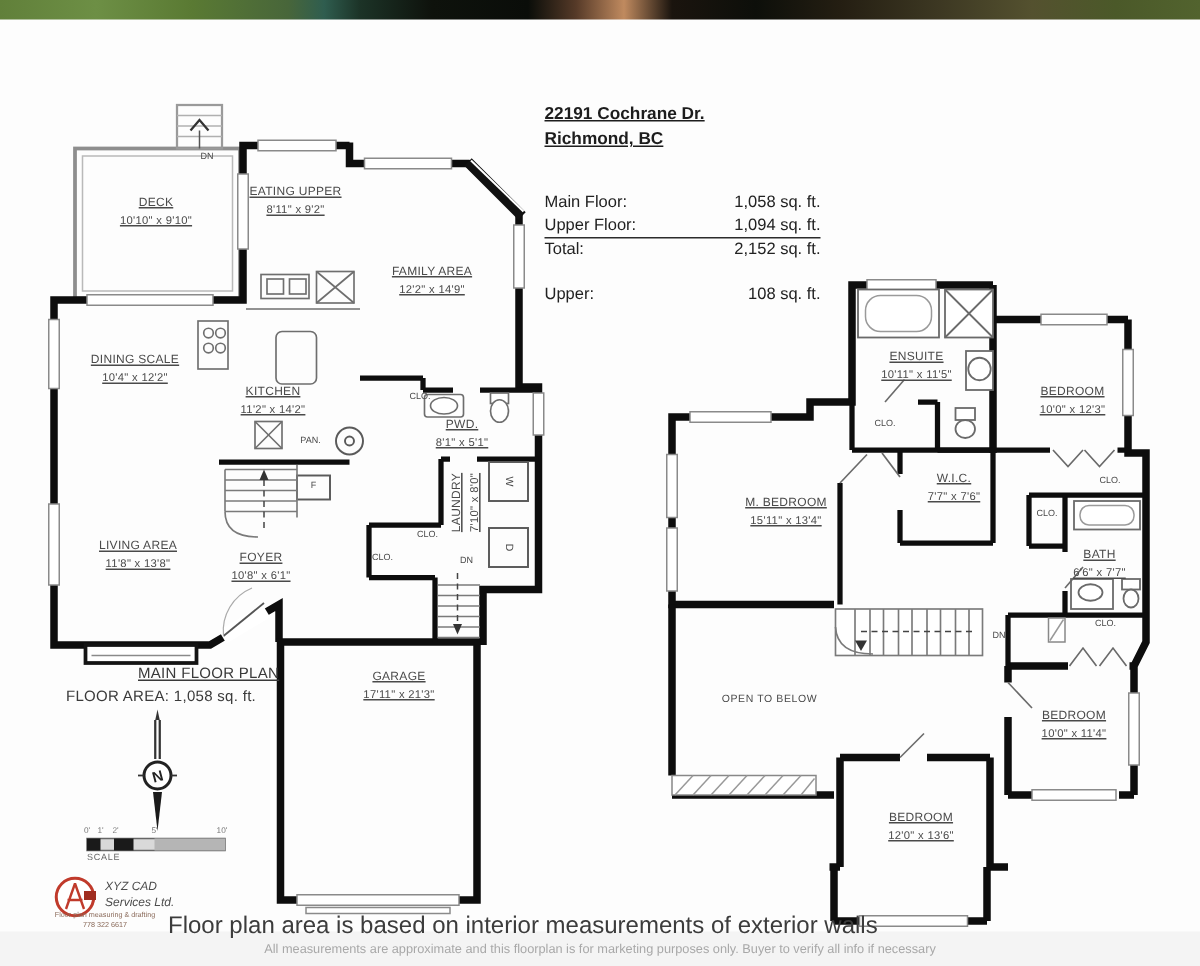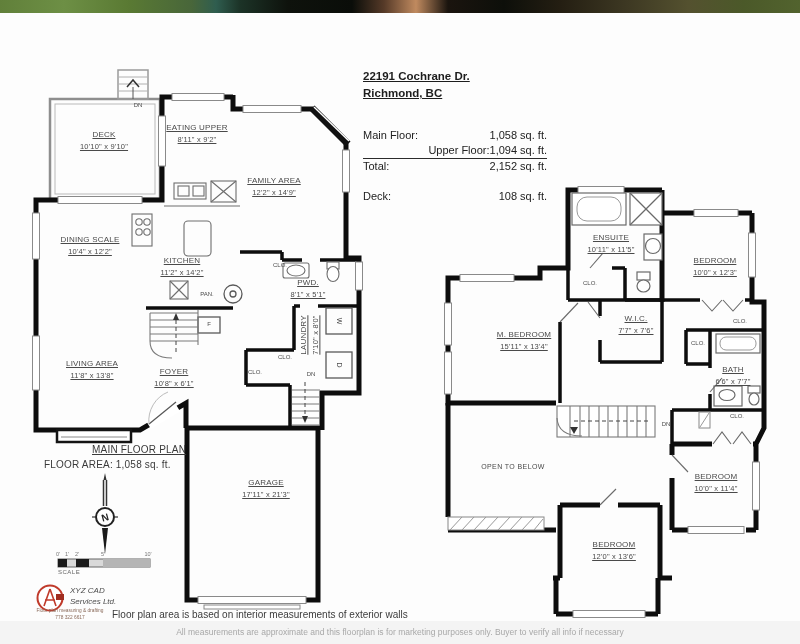--- a/index.html
+++ b/index.html
@@ -10,21 +10,21 @@
       #2f5d4f 27%,#1c3327 30%,#0e120c 36%,#0a0d09 44%,#563a28 48%,#c08a5f 52%,
       #1a140e 56%,#0d0f0a 63%,#241e12 70%,#3c3722 78%,#54512f 86%,#4b5929 93%,#52632e 100%);}
   .bottom-band{position:absolute;left:0;top:621px;width:800px;height:23px;background:#f4f4f4;}
   svg.plan{position:absolute;left:0;top:0;}
   
   .addr{position:absolute;left:363px;top:68px;font-size:11.5px;font-weight:bold;
         color:#1d1d1d;line-height:1.5;}
   .addr div{text-decoration:underline;}
   .areas{position:absolute;left:363px;top:118px;width:184px;font-size:11px;color:#222;margin-top:10px;}
   .arow{display:flex;justify-content:space-between;line-height:1.36;}
-  .arow.rule{border-bottom:1.5px solid #2b2b2b;justify-content:flex-end;}
+  .arow.rule{border-bottom:1.5px solid #2b2b2b;}
   .extra{margin-top:15px;}
   
   .room{position:absolute;text-align:center;color:#4a4a4a;font-size:8px;line-height:1.5;
         letter-spacing:.2px;white-space:nowrap;transform:translateX(-50%);}
   .room .rn,.room .rd{text-decoration:underline;}
   .room .rd{font-size:7.5px;}
   .room.vert{transform:translate(-50%,-50%) rotate(-90deg);}
   .room.plain .rn{text-decoration:none;font-size:7px;letter-spacing:.4px;}
   .ann{position:absolute;font-size:6px;color:#4a4a4a;white-space:nowrap;
        transform:translateX(-50%);}
@@ -33,21 +33,21 @@
               letter-spacing:.2px;white-space:nowrap;}
   .plan-title .pt-name{text-decoration:underline;padding-left:48px;}
   .tick{position:absolute;font-size:5.5px;color:#777;transform:translateX(-50%);}
   .scale-caption{position:absolute;left:58px;top:569px;font-size:6px;color:#666;
                  letter-spacing:.5px;}
   
   .logo-text{position:absolute;left:70px;top:586px;font-size:8px;font-style:italic;
              color:#4c4c4c;line-height:1.35;}
   .logo-sub{position:absolute;left:30px;top:607px;width:80px;text-align:center;
             font-size:4.8px;color:#8a6a5a;line-height:1.5;}
-  .foot-note{position:absolute;left:112px;top:609px;font-size:10px;color:#3c3c3c;}
+  .foot-note{position:absolute;left:112px;top:609px;font-size:16px;color:#3c3c3c;}
   .disclaimer{position:absolute;left:0;top:627px;width:800px;text-align:center;
               font-size:8.5px;color:#a8a8a8;}
 </style>
 </head>
 <body>
 
 <div class="page">
   <div class="photo-strip"></div>
   <div class="bottom-band"></div>
 
@@ -306,35 +306,35 @@
     <div class="arow rule">
       <span>Upper Floor:</span>
       <span>1,094 sq. ft.</span>
     </div>
     <div class="arow">
       <span>Total:</span>
       <span>2,152 sq. ft.</span>
     </div>
     <div class="extra">
       <div class="arow">
-        <span>Deck:</span>
+        <span>Upper:</span>
         <span>108 sq. ft.</span>
       </div>
     </div>
   </div>
 
   <div class="room" style="left:104px;top:129px">
     <div class="rn">DECK</div>
     <div class="rd">10'10" x 9'10"</div>
   </div>
   <div class="room" style="left:197px;top:122px">
     <div class="rn">EATING UPPER</div>
     <div class="rd">8'11" x 9'2"</div>
   </div>
-  <div class="room" style="left:274px;top:175px">
+  <div class="room" style="left:288px;top:175px">
     <div class="rn">FAMILY AREA</div>
     <div class="rd">12'2" x 14'9"</div>
   </div>
   <div class="room" style="left:90px;top:234px">
     <div class="rn">DINING SCALE</div>
     <div class="rd">10'4" x 12'2"</div>
   </div>
   <div class="room" style="left:182px;top:255px">
     <div class="rn">KITCHEN</div>
     <div class="rd">11'2" x 14'2"</div>
@@ -348,21 +348,21 @@
     <div class="rd">7'10" x 8'0"</div>
   </div>
   <div class="room" style="left:92px;top:358px">
     <div class="rn">LIVING AREA</div>
     <div class="rd">11'8" x 13'8"</div>
   </div>
   <div class="room" style="left:174px;top:366px">
     <div class="rn">FOYER</div>
     <div class="rd">10'8" x 6'1"</div>
   </div>
-  <div class="room" style="left:266px;top:477px">
+  <div class="room" style="left:266px;top:445px">
     <div class="rn">GARAGE</div>
     <div class="rd">17'11" x 21'3"</div>
   </div>
 
   <div class="ann" style="left:138px;top:102px">DN</div>
   <div class="ann" style="left:149px;top:350px"></div>
   <div class="ann" style="left:311px;top:371px">DN</div>
   <div class="ann" style="left:207px;top:291px">PAN.</div>
   <div class="ann" style="left:209px;top:321px">F</div>
   <div class="ann rot" style="left:339px;top:321px">W</div>

